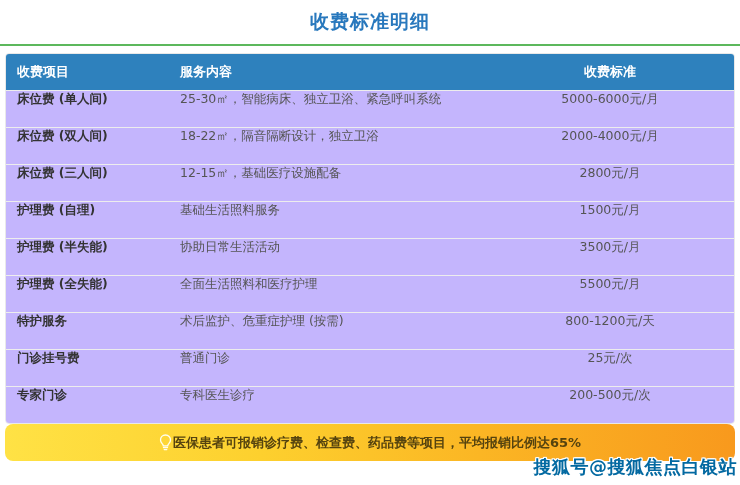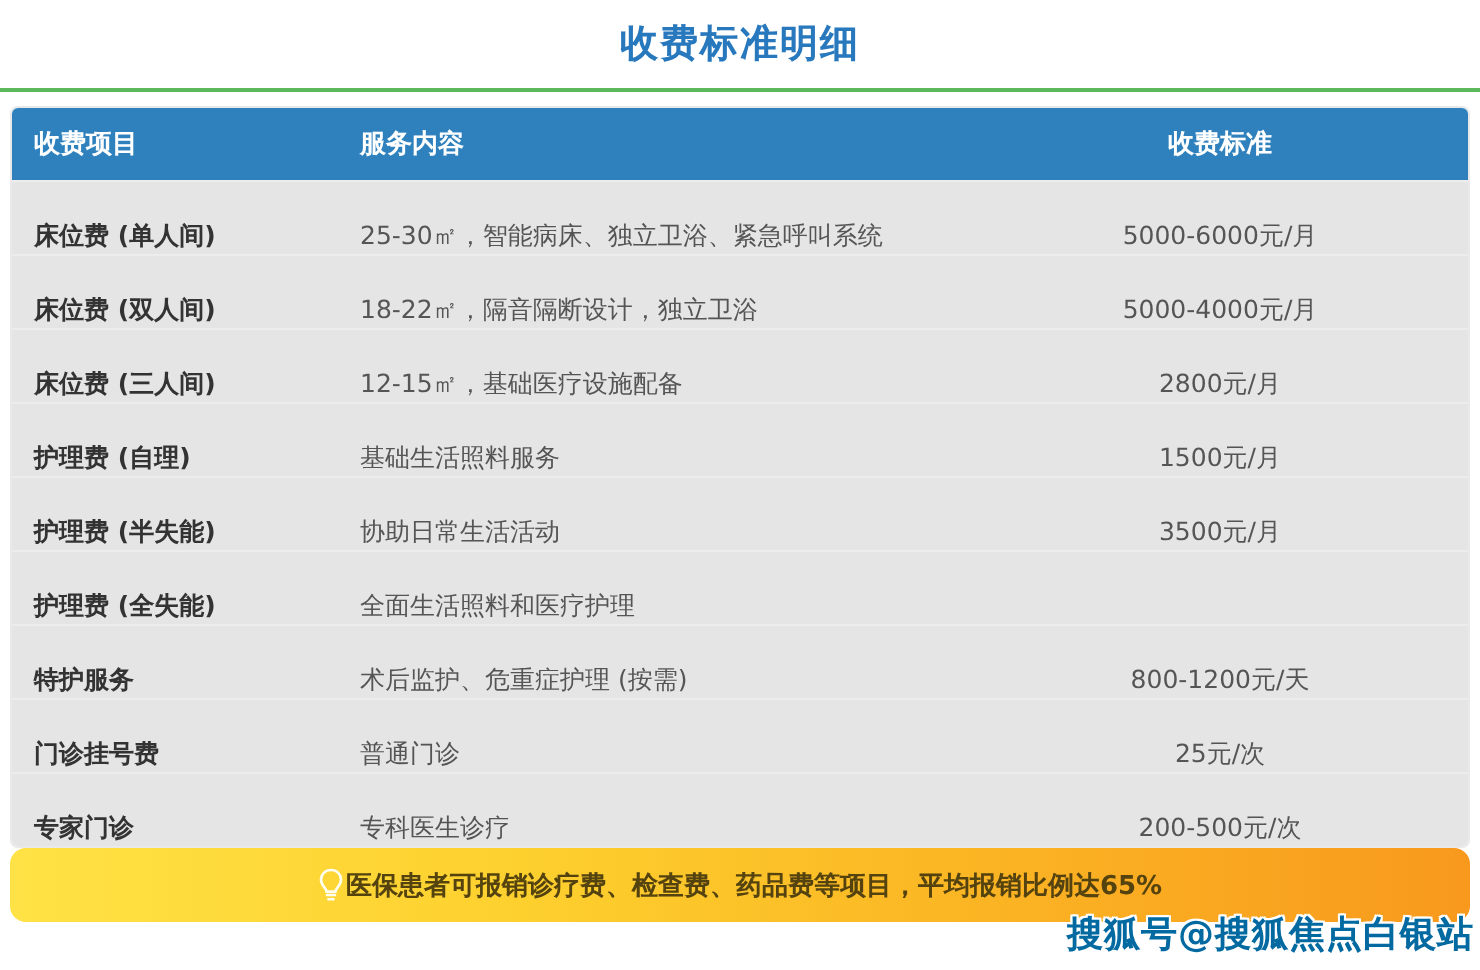--- a/index.html
+++ b/index.html
@@ -35,26 +35,26 @@
     display: flex;
     align-items: center;
     height: 36px;
     background: #2e81bd;
     color: #ffffff;
     font-weight: bold;
     font-size: 13px;
   }
   .trow {
     display: flex;
-    align-items: flex-end;
+    align-items: flex-start;
     height: 37px;
     border-top: 1px solid #ededed;
     font-size: 12.5px;
     color: #555555;
-    background: #e5e5e5;
+    background: #c4b5fd;
   }
   .thead .col1, .thead .col2 { color:#fff; }
   .col1 { width: 172px; padding-left: 11px; flex-shrink: 0; }
   .col2 { flex: 1; padding-left: 2px; }
   .col3 { width: 232px; text-align: center; flex-shrink: 0; padding-right: 16px; }
   .trow .col1 { font-weight: bold; color: #333333; }
   .notice-banner {
     position: absolute;
     left: 5px; right: 5px; top: 424px;
     height: 37px;
@@ -98,40 +98,41 @@
   </div>
 
   <div class="trow">
     <div class="col1">床位费 (单人间)</div>
     <div class="col2">25-30㎡，智能病床、独立卫浴、紧急呼叫系统</div>
     <div class="col3">5000-6000元/月</div>
   </div>
   <div class="trow">
     <div class="col1">床位费 (双人间)</div>
     <div class="col2">18-22㎡，隔音隔断设计，独立卫浴</div>
-    <div class="col3">5000-4000元/月</div>
+    <div class="col3">2000-4000元/月</div>
   </div>
   <div class="trow">
     <div class="col1">床位费 (三人间)</div>
     <div class="col2">12-15㎡，基础医疗设施配备</div>
     <div class="col3">2800元/月</div>
   </div>
   <div class="trow">
     <div class="col1">护理费 (自理)</div>
     <div class="col2">基础生活照料服务</div>
     <div class="col3">1500元/月</div>
   </div>
   <div class="trow">
     <div class="col1">护理费 (半失能)</div>
     <div class="col2">协助日常生活活动</div>
     <div class="col3">3500元/月</div>
   </div>
   <div class="trow">
     <div class="col1">护理费 (全失能)</div>
     <div class="col2">全面生活照料和医疗护理</div>
+    <div class="col3">5500元/月</div>
   </div>
   <div class="trow">
     <div class="col1">特护服务</div>
     <div class="col2">术后监护、危重症护理 (按需)</div>
     <div class="col3">800-1200元/天</div>
   </div>
   <div class="trow">
     <div class="col1">门诊挂号费</div>
     <div class="col2">普通门诊</div>
     <div class="col3">25元/次</div>

